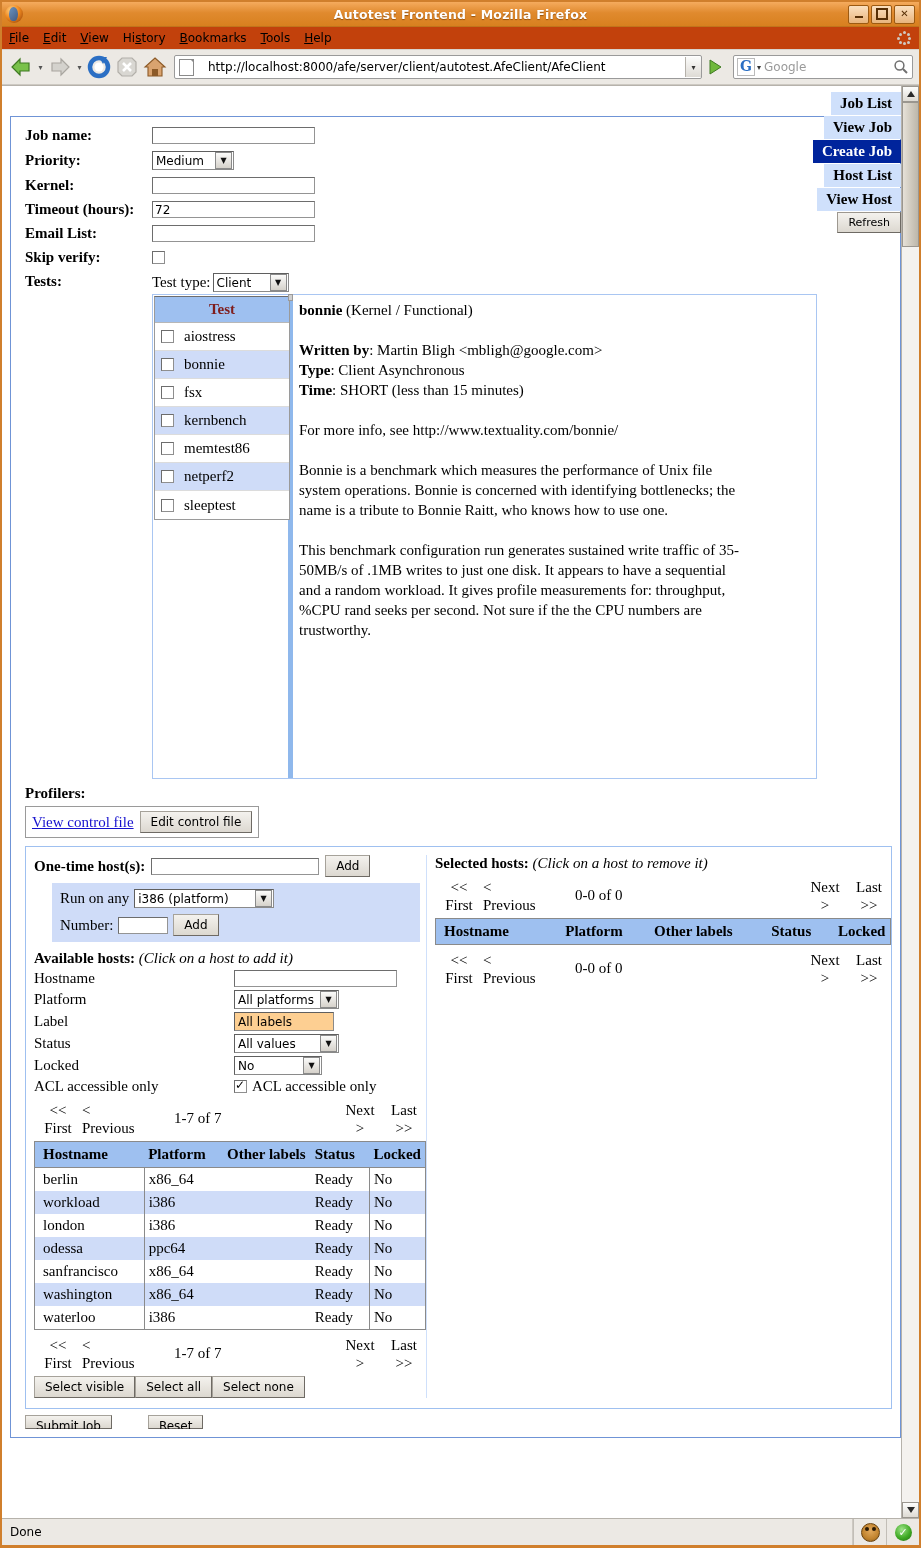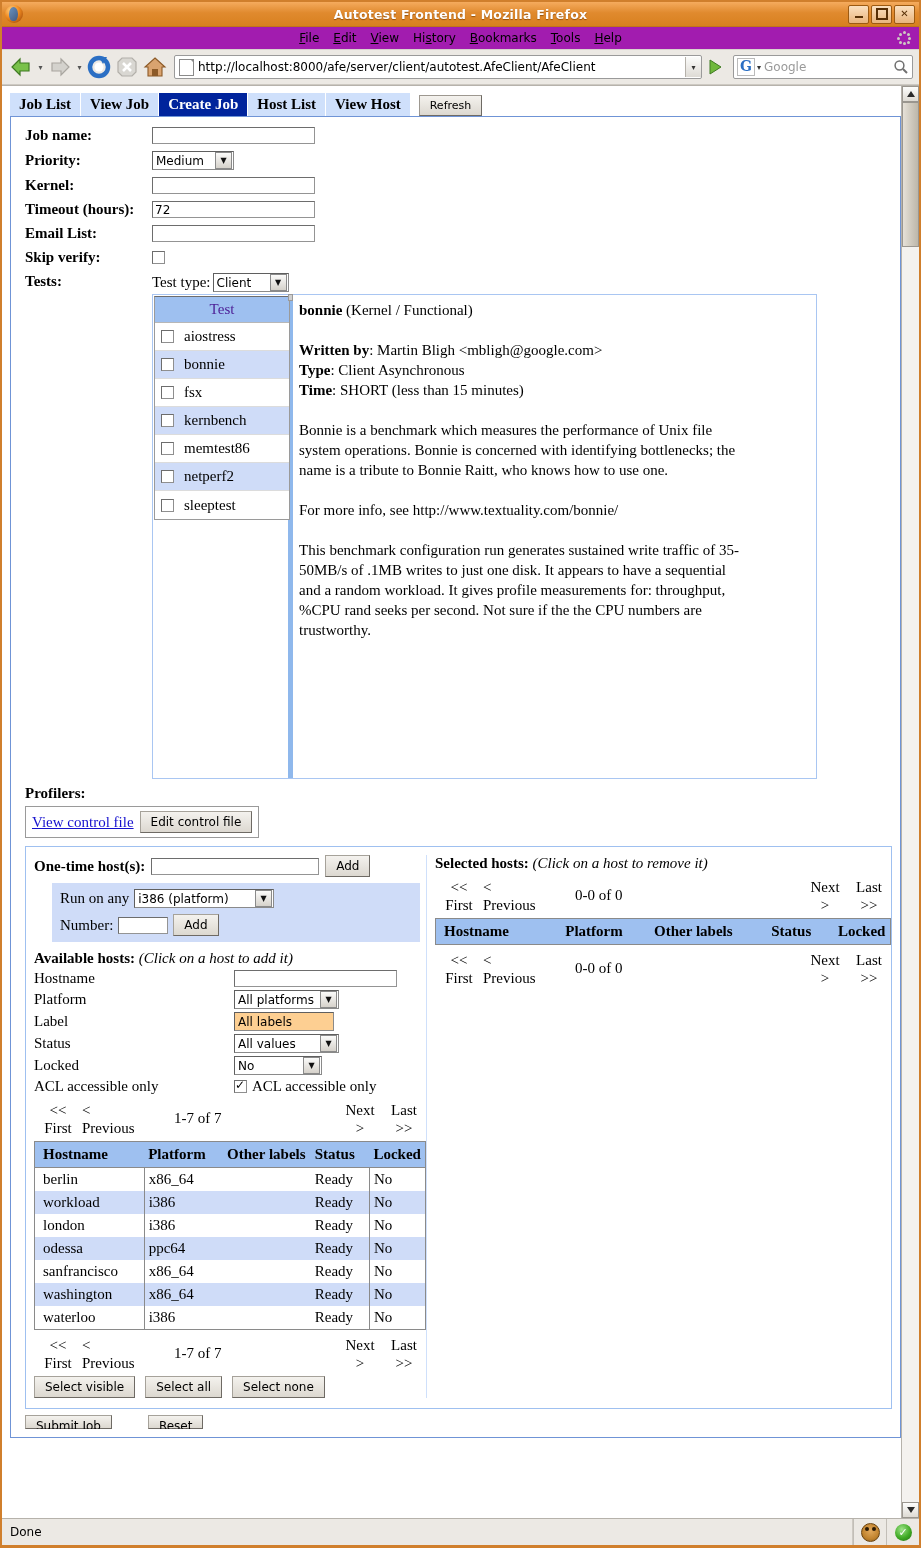--- a/index.html
+++ b/index.html
@@ -59,25 +59,24 @@
     display: flex; align-items: center; justify-content: center;
     font-family: "DejaVu Sans", sans-serif;
     font-size: 10px; color: #572f06; font-weight: bold;
     line-height: 1;
   }
   .win-btn .glyph-min { width:8px; height:2px; background:#572f06; margin-top:5px; }
   .win-btn .glyph-max { width:8px; height:8px; border:2px solid #572f06; }
 
   .menubar {
     height: 22px; flex: 0 0 22px;
-    background: #a21caf;
+    background: #c2410c;
     display: flex; align-items: center;
     border-bottom: 1px solid #d7d3cd;
     position: relative;
-    justify-content: center;
   }
   .menu-item {
     font-family: "DejaVu Sans", sans-serif;
     font-size: 12px; color: #000;
     padding: 2px 7px;
   }
   .menu-item u { text-decoration: underline; }
   .menu-spinner {
     position: absolute; right: 8px; top: 4px;
     width: 14px; height: 14px;
@@ -115,21 +114,21 @@
     width: 13px; height: 15px; margin: 0 4px 0 4px;
     background: #fff; border: 1px solid #8a8a8a;
     position: relative; flex: 0 0 13px;
   }
   .url-favicon::before {
     content:""; position:absolute; right:-1px; top:-1px;
     border-left: 4px solid transparent; border-top: 4px solid #8a8a8a;
   }
   .url-text {
     flex: 1 1 auto; overflow: hidden; white-space: nowrap;
-    font-family: "DejaVu Sans", sans-serif; font-size: 12px; color: #000;
+    font-family: "DejaVu Sans", sans-serif; font-size: 12px; color: #000; margin-left: 10px;
   }
   .url-drop {
     width: 15px; height: 20px; flex: 0 0 15px;
     background: linear-gradient(to bottom,#fbfbfa,#dedbd5);
     border-left: 1px solid #b5b1aa;
     display:flex; align-items:center; justify-content:center;
     font-size: 8px; color:#333; font-family:"DejaVu Sans",sans-serif;
   }
   .go-btn { width: 22px; height: 24px; display:flex; align-items:center; justify-content:center;}
   .searchbox {
@@ -218,21 +217,21 @@
   .greencheck {
     width: 17px; height: 17px; border-radius: 50%;
     background: radial-gradient(circle at 40% 32%, #9fe38a 0%, #3faa24 55%, #1d6b10 100%);
     color: #fff; font-size: 11px; font-weight: bold;
     display: flex; align-items: center; justify-content: center;
     font-family: "DejaVu Sans", sans-serif;
   }
 
   
   .app { padding: 6px 0 0 8px; }
-  .tabs { display: flex; align-items: flex-end; gap: 1px; height: 24px; }
+  .tabs { display: flex; align-items: flex-end; gap: 1px; height: 24px; flex-direction: column; }
   .tab {
     background: #cfe0fb; color: #000;
     font-family: "Liberation Serif", serif;
     font-size: 15px; font-weight: bold;
     padding: 3px 9px 3px 9px;
     line-height: 17px;
     cursor: default;
   }
   .tab.active { background: #00249c; color: #ffffff; }
   .refresh-btn {
@@ -315,22 +314,22 @@
     position: relative;
   }
   .testlist {
     border: 1px solid #9a9a9a;
     border-top: 1px solid #6d6d6d;
     margin: 1px;
     width: 136px; box-sizing: border-box;
     background: #fff;
   }
   .testlist .th {
-    background: #9ec0f0; text-align: center; font-weight: normal;
-    font-size: 15px; padding: 4px 4px; color: #4c1d95;
+    background: #9ec0f0; text-align: center; font-weight: bold;
+    font-size: 15px; padding: 4px 4px; color: #7f1d1d;
     border-bottom: 1px solid #b7b7b7;
   }
   .testlist .trow {
     display: flex; align-items: center;
     height: 28px; box-sizing: border-box;
     border-bottom: 1px solid #dcdcdc;
     padding-left: 6px;
   }
   .testlist .trow.alt { background: #cfdcf8; }
   .testlist .trow .tname { margin-left: 10px; font-size: 15px; color:#000; }
@@ -423,21 +422,21 @@
   table.hosts td:not(:first-child):not(:last-child) { border-left:none; border-right:none; }
   table.hosts td:first-child { padding-left: 8px; }
   table.hosts tr.alt { background: #cfdcf8; }
   table.hosts tr.last td { border-bottom: 1px solid #8a8a8a; }
   .col-host { width: 112px; }
   .col-plat { width: 80px; }
   .col-other { width: 108px; }
   .col-stat { width: 58px; }
   .col-lock { width: 42px; }
 
-  .selbtns { display: flex; gap: 10px; margin-top: 4px; }
+  .selbtns { display: flex; margin-top: 4px; }
 
   .bottom-strip {
     margin: 6px 0 0 14px; display:flex; gap: 36px;
     height: 14px; overflow: hidden;
   }
 </style>
 </head>
 <body>
 
 <div class="window">
@@ -636,22 +635,22 @@
                   </p>
                   <p style="margin-top:20px;margin-bottom:0;">
                     <b>Written by</b><span>: Martin Bligh &lt;mbligh@google.com&gt;</span>
                   </p>
                   <p style="margin:0;">
                     <b>Type</b><span>: Client Asynchronous</span>
                   </p>
                   <p style="margin:0;">
                     <b>Time</b><span>: SHORT (less than 15 minutes)</span>
                   </p>
+                  <p style="margin-top:20px;margin-bottom:0;">For more info, see http://www.textuality.com/bonnie/</p>
                   <p style="margin-top:20px;margin-bottom:0;width:440px;">Bonnie is a benchmark which measures the performance of Unix file system operations. Bonnie is concerned with identifying bottlenecks; the name is a tribute to Bonnie Raitt, who knows how to use one.</p>
-                  <p style="margin-top:20px;margin-bottom:0;">For more info, see http://www.textuality.com/bonnie/</p>
                   <p style="margin-top:20px;margin-bottom:0;width:440px;">This benchmark configuration run generates sustained write traffic of 35-50MB/s of .1MB writes to just one disk. It appears to have a sequential and a random workload. It gives profile measurements for: throughput, %CPU rand seeks per second. Not sure if the the CPU numbers are trustworthy.</p>
                 </div>
               </div>
             </div>
           </div>
 
           
           <div class="lbl-strong">Profilers:</div>
           <div class="ctrlbox">
             <span class="link">View control file</span>

